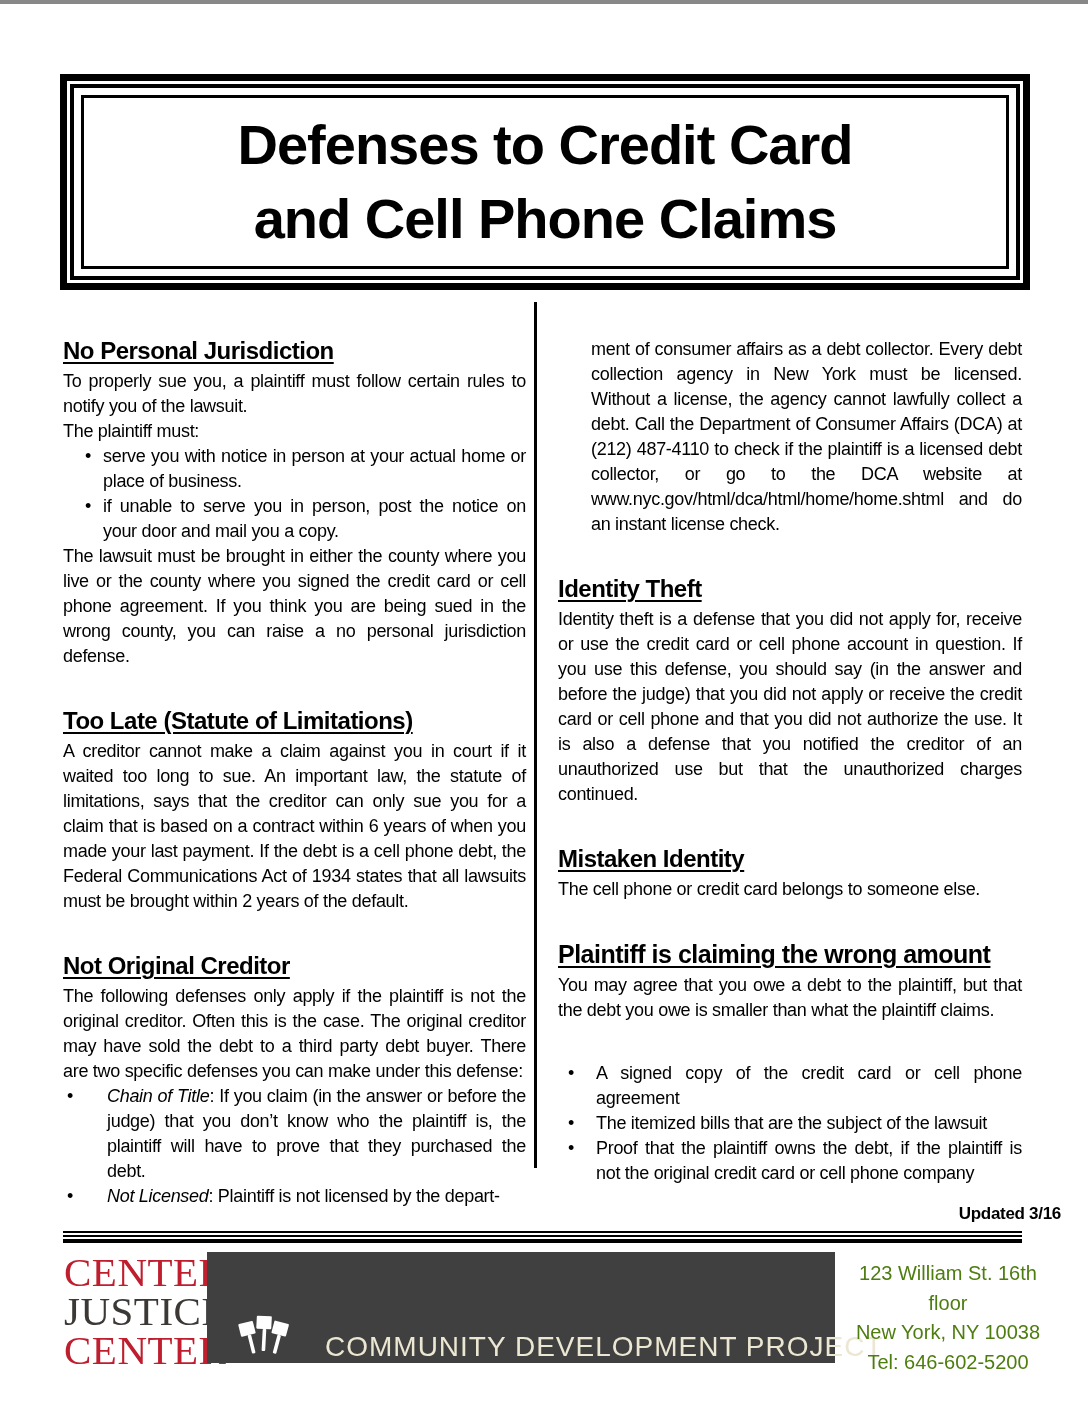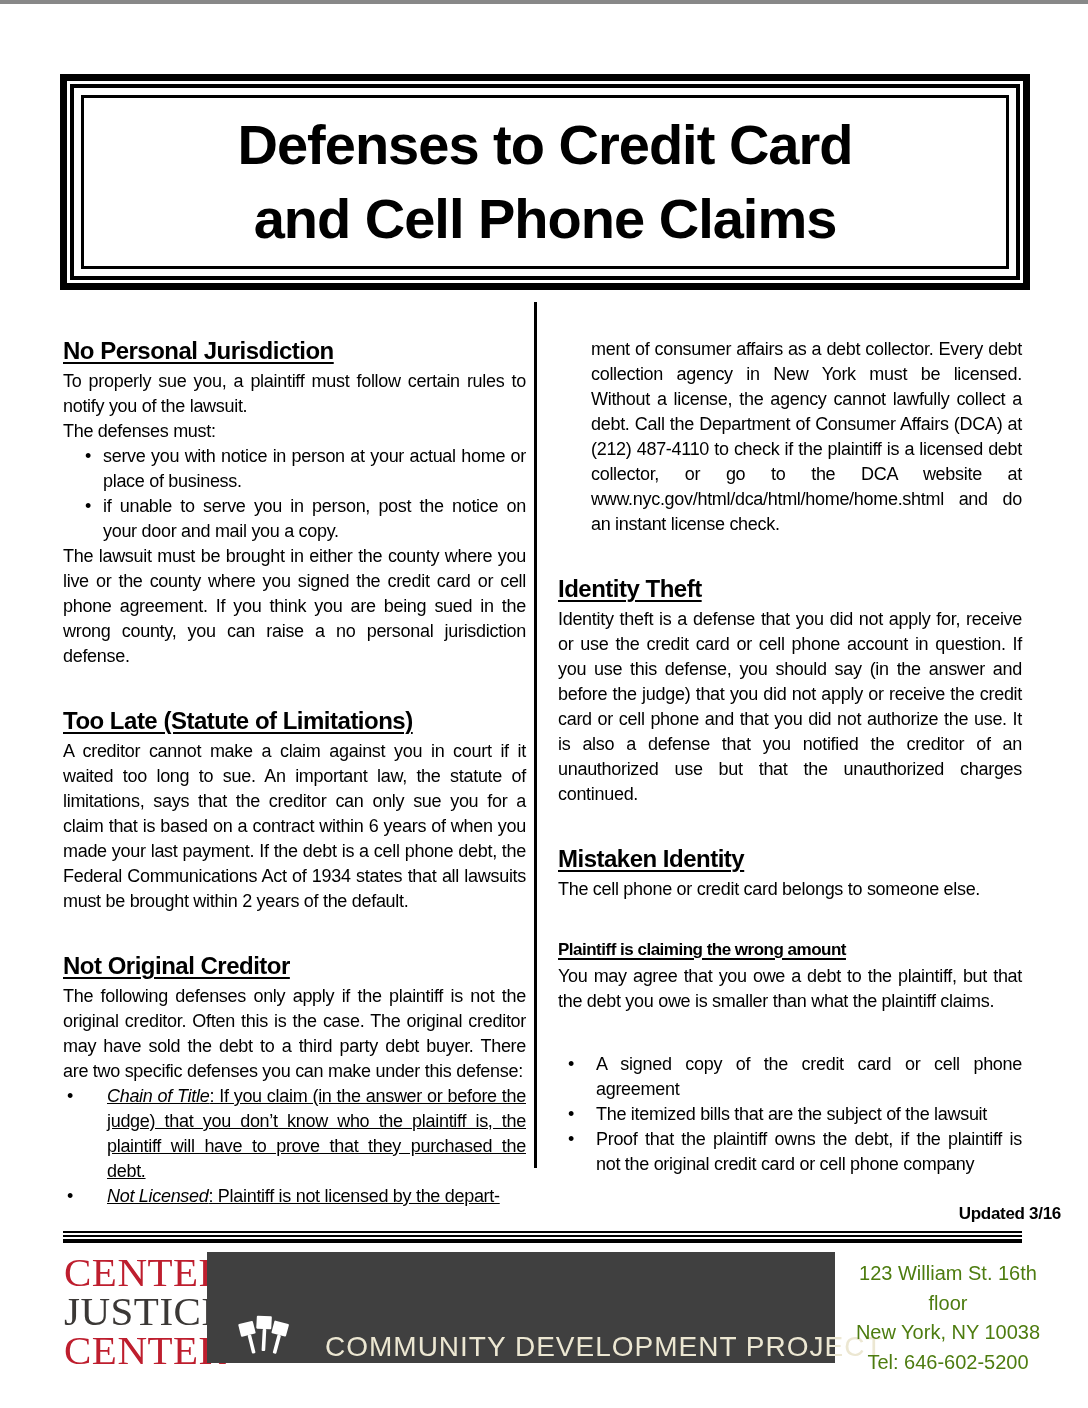--- a/index.html
+++ b/index.html
@@ -17,29 +17,29 @@
   .title-line { font-size:56px; font-weight:bold; letter-spacing:-1px; line-height:1; }
 
   
   .divider { position:absolute; left:534px; top:298px; width:3px; height:866px; background:#000; }
   .col { position:absolute; top:333px; }
   .col-left  { left:63px;  width:463px; }
   .col-right { left:558px; width:464px; }
   .sec { margin-bottom:38px; }
   .sec-h { font-size:24px; font-weight:bold; letter-spacing:-0.5px; margin:0 0 4px 0;
     text-decoration:underline; text-decoration-thickness:2px; text-underline-offset:3px; }
-  .sec-h.nowrap { font-size:17px; white-space:nowrap; }
+  .sec-h.nowrap { font-size:25px; white-space:nowrap; }
   .sec-h.lg { font-size:25px; line-height:33px; text-align:justify; }
   .body { font-size:18px; line-height:25px; text-align:justify; letter-spacing:-0.3px; margin:0; }
   .indent { padding-left:33px; }
   ul.bullets { list-style:none; margin:0; padding:0; }
   ul.bullets li { position:relative; font-size:18px; line-height:25px; text-align:justify; letter-spacing:-0.3px; }
   ul.bullets-a li { padding-left:40px; }
   ul.bullets-a li::before { content:"\2022"; position:absolute; left:22px; }
-  ul.bullets-b li { padding-left:44px;text-decoration:underline; }
+  ul.bullets-b li { padding-left:44px; }
   ul.bullets-b li::before { content:"\2022"; position:absolute; left:4px; }
   ul.bullets-c li { padding-left:38px; }
   ul.bullets-c li::before { content:"\2022"; position:absolute; left:10px; }
 
   
   .updated { position:absolute; top:1200px; right:66px; font-size:17px; font-weight:bold; letter-spacing:-0.3px; }
   .footer-rule { position:absolute; left:63px; top:1227px; width:959px; }
   .footer-rule .r1 { height:2px; background:#000; margin-bottom:2px; }
   .footer-rule .r2 { height:2px; background:#000; margin-bottom:2px; }
   .footer-rule .r3 { height:4px; background:#000; }
@@ -67,21 +67,21 @@
       </div>
     </div>
   </div>
 
   <div class="divider"></div>
 
   <div class="col col-left">
     <section class="sec">
       <h2 class="sec-h">No Personal Jurisdiction</h2>
       <p class="body">To properly sue you, a plaintiff must follow certain rules to notify you of the lawsuit.</p>
-      <p class="body">The defenses must:</p>
+      <p class="body">The plaintiff must:</p>
       <ul class="bullets bullets-a">
         <li>serve you with notice in person at your actual home or place of business.</li>
         <li>if unable to serve you in person, post the notice on your door and mail you a copy.</li>
       </ul>
       <p class="body">The lawsuit must be brought in either the county where you live or the county where you signed the credit card or cell phone agreement.  If you think you are being sued in the wrong county, you can raise a no personal jurisdiction defense.</p>
     </section>
 
     <section class="sec">
       <h2 class="sec-h">Too Late (Statute of Limitations)</h2>
       <p class="body">A creditor cannot make a claim against you in court if it waited too long to sue. An important law, the statute of limitations, says that the creditor can only sue you for a claim that is based on a contract within 6 years of when you made your last payment. If the debt is a cell phone debt, the Federal Communications Act of 1934 states that all lawsuits must be brought within 2 years of the default.</p>

